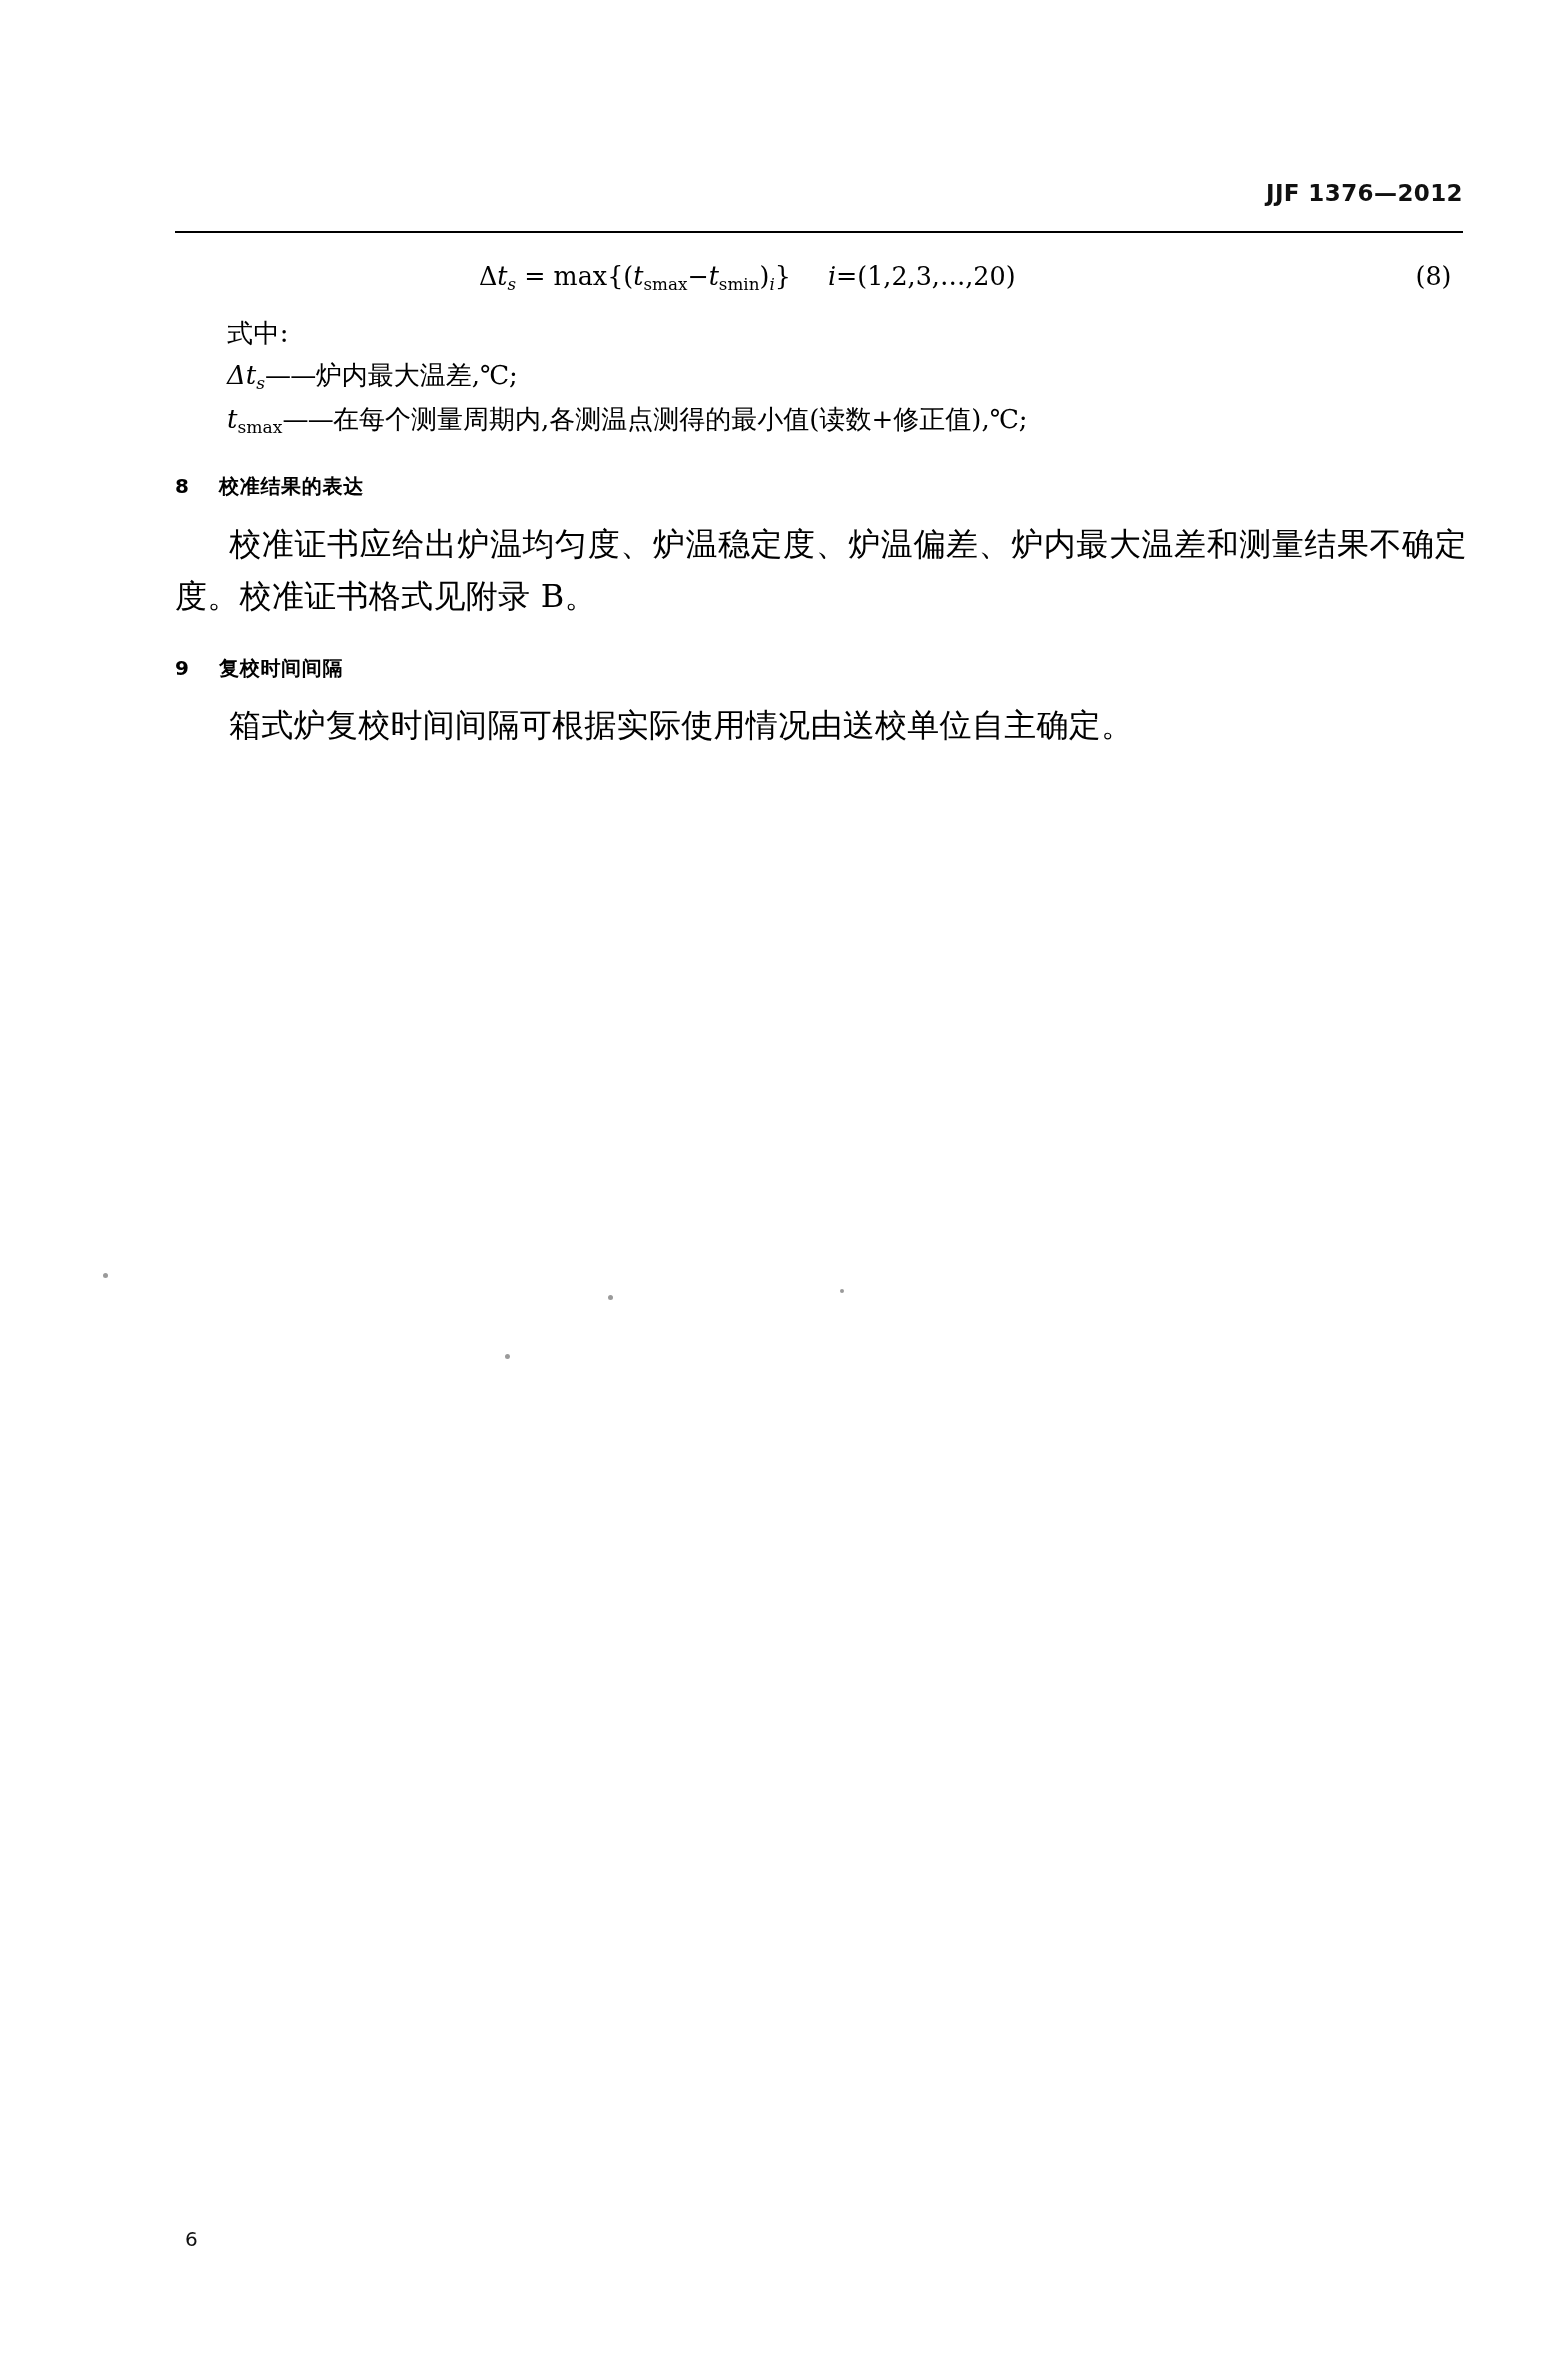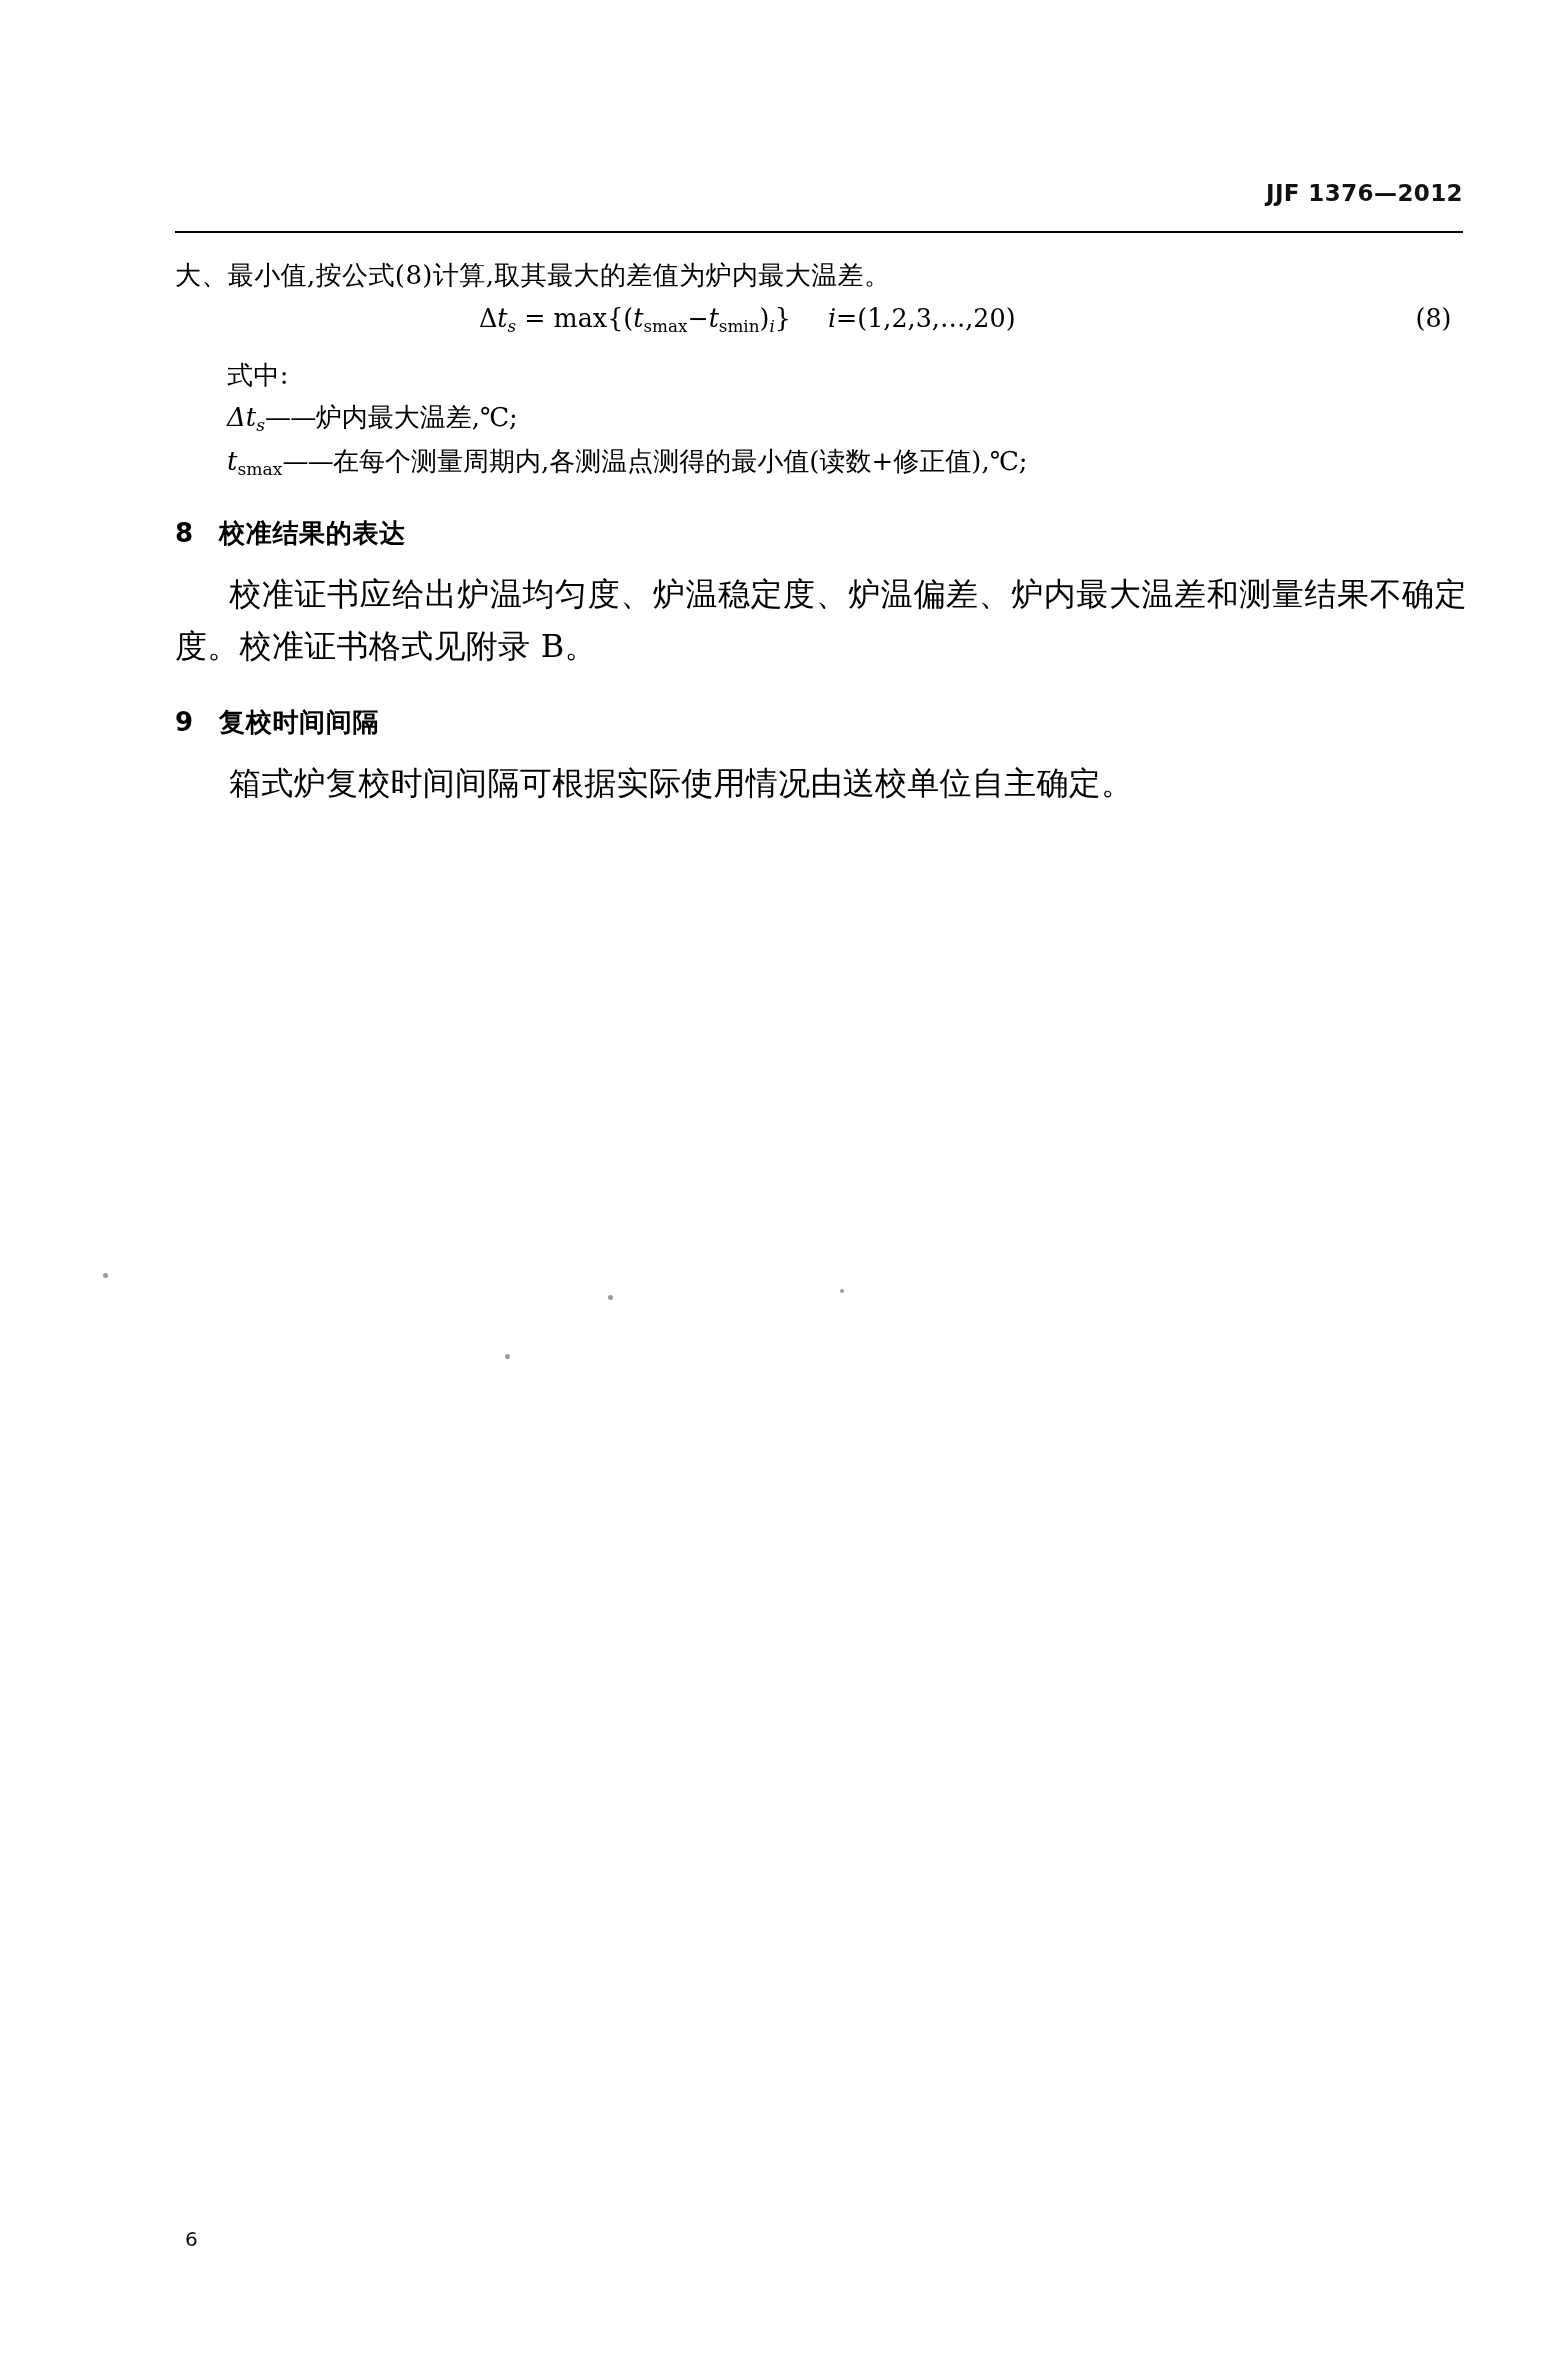--- a/index.html
+++ b/index.html
@@ -110,21 +110,21 @@
     line-height: 1.68;
     white-space: nowrap;
   }
   .varline .lead { padding-left: 52px; }
   .dash { letter-spacing: -0.7px; }
 
   
   .sec {
     margin-top: 32px;
     font-family: "DejaVu Sans", "Liberation Sans", sans-serif;
-    font-size: 26px;
+    font-size: 20px;
     font-weight: bold;
     letter-spacing: 0.7px;
   }
   .sec .num { display: inline-block; width: 44px; }
   .para {
     margin-top: 18.4px;
     font-size: 32px;
     line-height: 1.62;
     letter-spacing: 0.3px;
     text-align: justify;
@@ -154,21 +154,20 @@
 <div class="page">
   <div class="sheet">
 
     <div class="header">
       <span class="header-title">JJF 1376—2012</span>
     </div>
     <div class="header-rule"></div>
 
     <div class="content">
 
-      <div class="ln">大、最小值,按公式(8)计算,取其最大的差值为炉内最大温差。</div>
 
       <div class="formula-row">
         <span class="formula"><span>Δ</span><span class="mi">t</span><span class="sub">s</span>
           <span>=</span>
           <span class="roman">max</span><span>{</span><span>(</span><span class="mi">t</span><span class="sub-up">smax</span><span>−</span><span class="mi">t</span><span class="sub-up">smin</span><span>)</span><span class="sub">i</span><span>}</span><span class="gap"></span><span class="mi">i</span><span>=</span><span>(1,2,3,…,20)</span></span>
         <span class="eqno">(8)</span>
       </div>
 
       <div class="ln indent-1">式中:</div>
 

